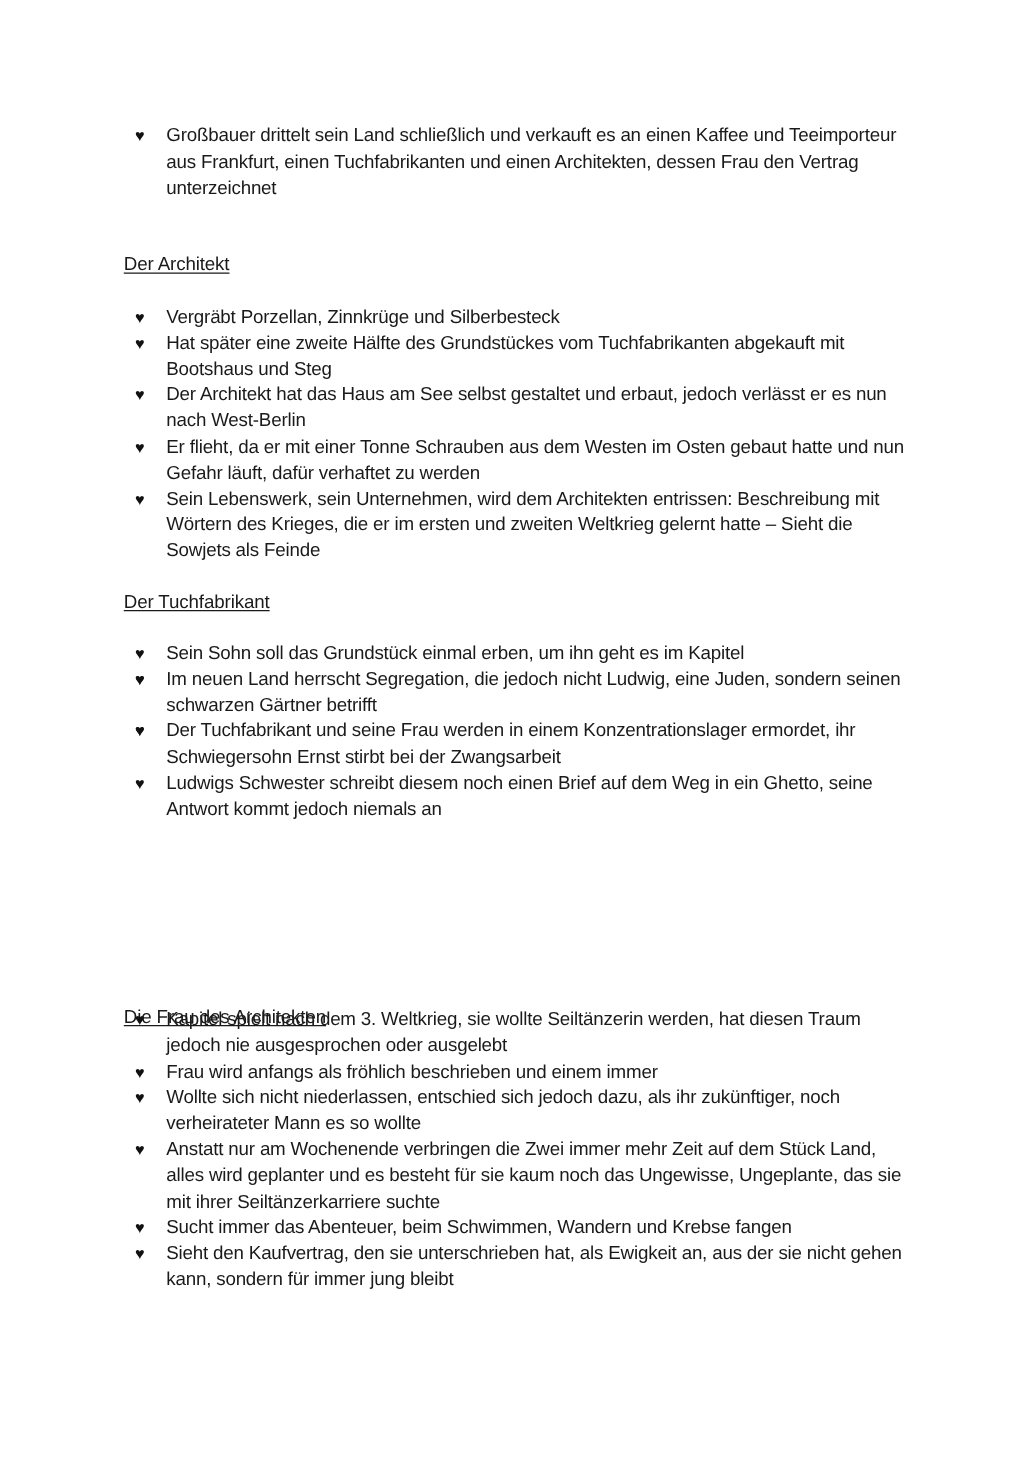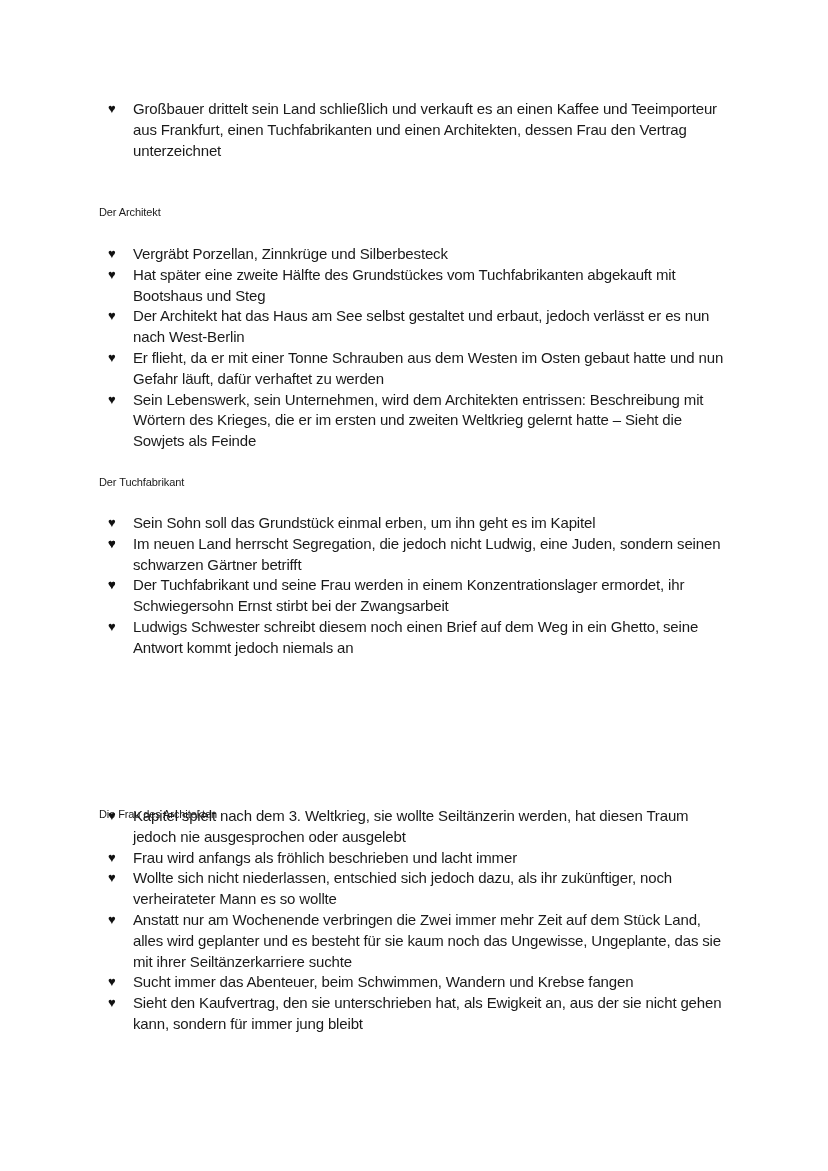--- a/index.html
+++ b/index.html
@@ -18,22 +18,23 @@
     .page {
       position: absolute;
       left: 0;
       top: 0;
       width: 828px;
       height: 1171px;
     }
     .heading {
       position: absolute;
       left: 99px;
-      font-size: 11px;
+      font-size: 15px;
       line-height: 20px;
+      text-decoration: underline;
       text-underline-offset: 2px;
       letter-spacing: -0.1px;
       white-space: nowrap;
     }
     ul.bullets {
       list-style: none;
       margin: 0;
       padding: 0;
       position: absolute;
       left: 0;
@@ -119,21 +120,21 @@
   </ul>
 
   <div class="heading" style="top:804px;text-align:center;">Die Frau des Architekten</div>
   <ul class="bullets" style="top:806px;">
     <li>
       <span class="bullet">♥</span>
       <span>Kapitel spielt nach dem 3. Weltkrieg, sie wollte Seiltänzerin werden, hat diesen Traum jedoch nie ausgesprochen oder ausgelebt</span>
     </li>
     <li>
       <span class="bullet">♥</span>
-      <span>Frau wird anfangs als fröhlich beschrieben und lacht immer</span>
+      <span>Frau wird anfangs als fröhlich beschrieben und einem immer</span>
     </li>
     <li>
       <span class="bullet">♥</span>
       <span>Wollte sich nicht niederlassen, entschied sich jedoch dazu, als ihr zukünftiger, noch verheirateter Mann es so wollte</span>
     </li>
     <li>
       <span class="bullet">♥</span>
       <span>Anstatt nur am Wochenende verbringen die Zwei immer mehr Zeit auf dem Stück Land, alles wird geplanter und es besteht für sie kaum noch das Ungewisse, Ungeplante, das sie mit ihrer Seiltänzerkarriere suchte</span>
     </li>
     <li>

